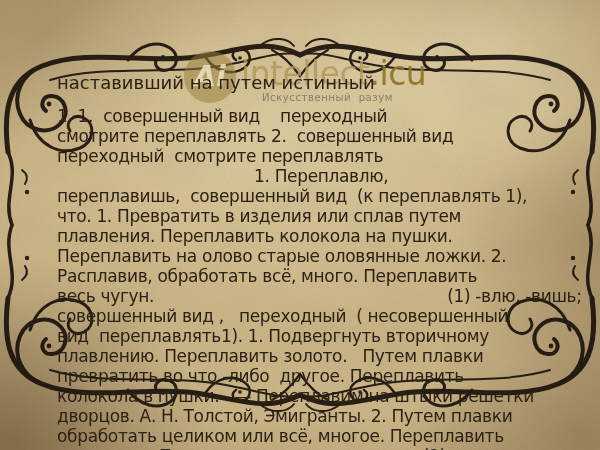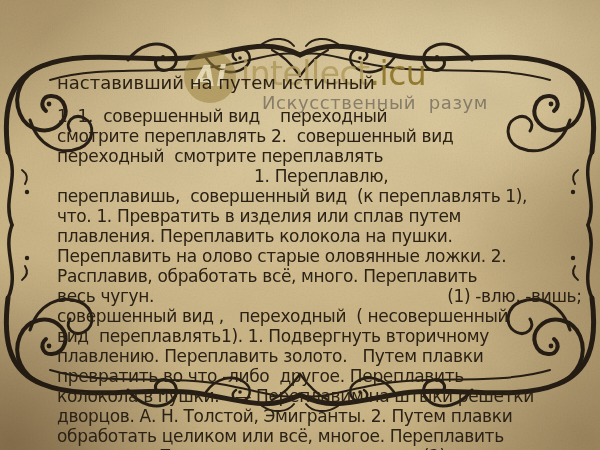--- a/index.html
+++ b/index.html
@@ -24,21 +24,21 @@
     display:flex;align-items:center;justify-content:center;
   }
   .logo-monogram{
     font-size:28px;font-weight:bold;font-style:italic;
     color:rgba(240,230,195,.9);transform:translateY(-1px);
   }
   .brand{position:absolute;left:241px;top:54px;font-size:33px;letter-spacing:-0.5px;white-space:nowrap;}
   .brand-main{color:rgba(180,158,92,.82);}
   .brand-tld{color:rgba(146,122,44,.95);font-weight:normal;}
   .tagline{
-    position:absolute;left:262px;top:92px;font-size:18px;
+    position:absolute;left:262px;top:92px;font-size:10px;
     color:rgba(128,120,102,.88);letter-spacing:.6px;white-space:pre;
   }
   .heading{
     position:absolute;left:57px;top:72px;z-index:3;
     font-size:18px;color:#2c2315;white-space:pre;
   }
   .body-text{
     position:absolute;left:57px;top:106px;z-index:3;width:545px;
     font-size:17px;line-height:20px;letter-spacing:-0.35px;
     color:#2c2315;white-space:pre;

